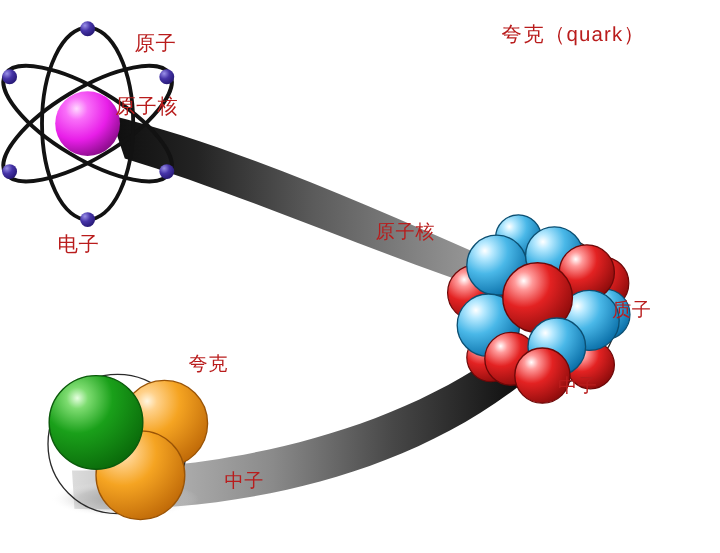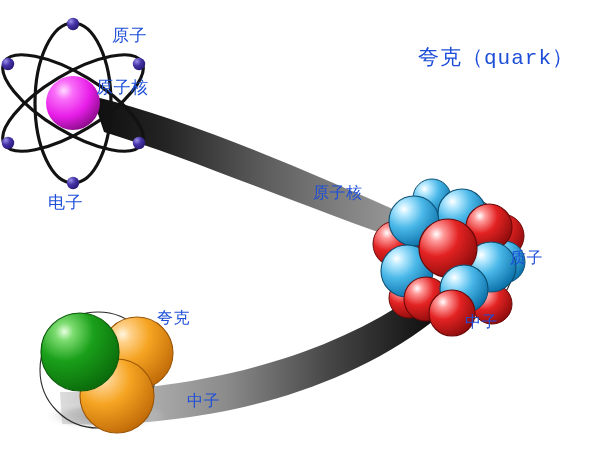--- a/index.html
+++ b/index.html
@@ -14,45 +14,44 @@
     background: #ffffff;
     overflow: hidden;
     font-family: "Liberation Sans", sans-serif;
   }
   #artboard {
     position: absolute;
     inset: 0;
   }
   .label {
     position: absolute;
-    color: #1d4ed8;
-    font-family: Liberation Mono, monospace;
+    color: #b91c1c;
+    font-family: Liberation Sans, sans-serif;
     white-space: nowrap;
     line-height: 1;
     letter-spacing: 0.5px;
   }
   .label-title {
-    font-size: 21px;
+    font-size: 17px;
     letter-spacing: 1px;
-    margin-top: 28px;
   }
   .label-mid {
     font-size: 17px;
   }
   .label-sm {
     font-size: 16px;
   }
   #lbl-title { left: 418px; top: 20px; }
   #lbl-atom { left: 112px; top: 28px; }
   #lbl-nucleus-atom { left: 96px; top: 80px; }
   #lbl-electron { left: 48px; top: 195px; }
   #lbl-nucleus-band { left: 313px; top: 186px; }
   #lbl-proton { left: 510px; top: 251px; }
   #lbl-neutron-right { left: 465px; top: 315px; }
-  #lbl-quark { left: 157px; top: 311px; }
+  #lbl-quark { left: 157px; top: 296px; }
   #lbl-neutron-left { left: 187px; top: 394px; }
 </style>
 </head>
 <body>
 
 <div id="stage">
 
   <svg id="artboard" viewBox="0 0 600 461" width="600" height="461">
     <defs>
 

